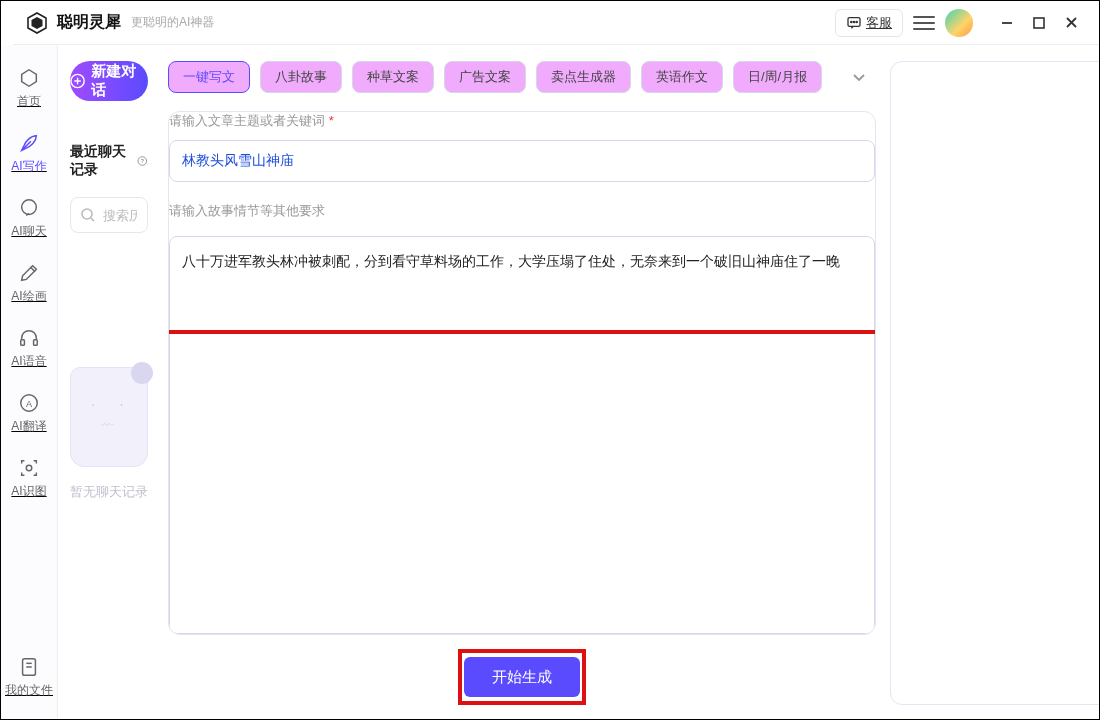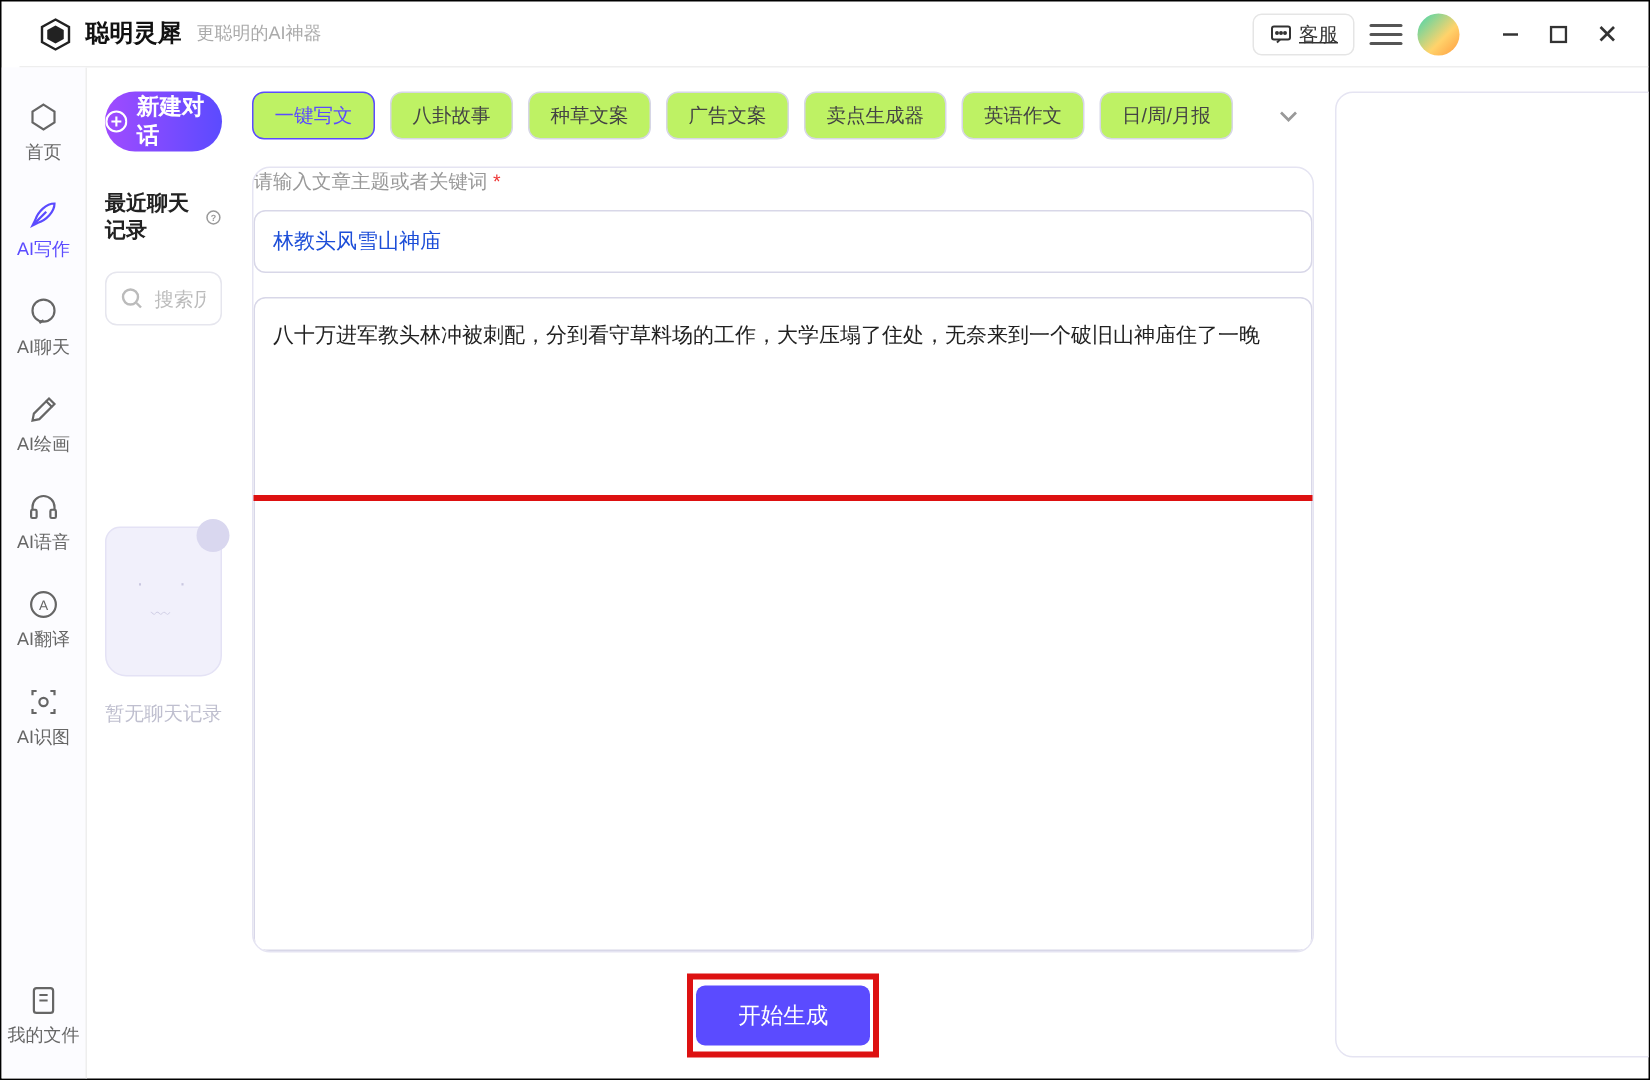--- a/index.html
+++ b/index.html
@@ -11,44 +11,44 @@
   .app-tagline{font-size:12px;color:#aaa;}
   .titlebar-spacer{flex:1;}
   .titlebar-btn{display:flex;align-items:center;padding:4px 10px;border:1px solid #e5e5e5;border-radius:6px;margin-right:10px;font-size:13px;color:#333;cursor:pointer;text-decoration:underline;}
   .titlebar-btn svg{margin-right:4px;}
   .hamburger{width:22px;height:22px;display:flex;flex-direction:column;justify-content:center;gap:4px;margin-right:10px;cursor:pointer;}
   .hamburger span{height:2px;background:#555;border-radius:1px;}
   .avatar{width:28px;height:28px;border-radius:50%;background:linear-gradient(135deg,#3dd6b0 0%,#ffd36b 60%,#ff9a3d 100%);margin-right:18px;cursor:pointer;}
   .win-ctrl{width:32px;height:32px;display:flex;align-items:center;justify-content:center;cursor:pointer;font-size:14px;color:#333;}
   
   .shell{display:flex;height:calc(100% - 44px);}
-  .leftnav{width:64px;background:#fcfcff;border-right:1px solid #eee;display:flex;flex-direction:column;align-items:center;padding-top:14px;gap:6px;}
+  .leftnav{width:64px;background:#fcfcff;border-right:1px solid #eee;display:flex;flex-direction:column;align-items:center;padding-top:14px;gap:6px;text-decoration:underline;}
   .nav-item{width:56px;display:flex;flex-direction:column;align-items:center;gap:4px;padding:8px 0;border-radius:10px;cursor:pointer;color:#666;font-size:12px;}
   .nav-item.active{color:#5b4bff;}
   .nav-item svg{width:22px;height:22px;}
   .nav-spacer{flex:1;}
   
   .history-col{width:210px;padding:16px 12px 0 12px;display:flex;flex-direction:column;gap:14px;}
   .new-chat-btn{height:40px;border-radius:20px;background:linear-gradient(90deg,#a04bff 0%,#5b4bff 100%);color:#fff;font-size:15px;font-weight:600;display:flex;align-items:center;justify-content:space-between;gap:6px;cursor:pointer;}
-  .recent-header{display:flex;align-items:center;gap:4px;font-size:14px;font-weight:600;color:#222;margin-top:12px;}
+  .recent-header{display:flex;align-items:center;gap:4px;font-size:14px;font-weight:600;color:#222;margin-top:28px;}
   .recent-header svg{width:14px;height:14px;color:#999;}
   .search-wrap{position:relative;margin-top:4px;}
   .search-input{width:100%;height:36px;border:1px solid #e6e6ee;border-radius:8px;padding:0 10px 0 32px;font-size:13px;color:#333;outline:none;}
   .search-input::placeholder{color:#bbb;}
   .search-icon{position:absolute;left:10px;top:10px;width:16px;height:16px;color:#bbb;}
   .empty-state{flex:1;display:flex;flex-direction:column;align-items:center;justify-content:flex-start;margin-top:120px;gap:16px;color:#bfbfcf;}
   .empty-doc{width:78px;height:100px;background:#f1f0fb;border-radius:10px 10px 14px 14px;border:1px solid #e4e2f5;position:relative;}
   .empty-doc::before{content:"";position:absolute;right:-6px;top:-6px;width:22px;height:22px;border-radius:50%;background:#d9d7ef;color:#fff;}
   .empty-doc .face{position:absolute;top:28px;left:0;right:0;text-align:center;color:#c9c7e0;font-size:14px;letter-spacing:3px;}
   .empty-text{font-size:13px;}
   
   .main-col{flex:1;padding:16px 18px 14px 8px;display:flex;gap:14px;}
   .form-area{flex:1;display:flex;flex-direction:column;min-width:0;}
   .tabs-row{display:flex;align-items:center;gap:10px;margin-bottom:18px;}
-  .tab-btn{padding:6px 14px;border:1px solid #d6d6e6;border-radius:8px;font-size:13px;color:#444;background:#bef264;cursor:pointer;white-space:nowrap;}
+  .tab-btn{padding:6px 14px;border:1px solid #d6d6e6;border-radius:8px;font-size:13px;color:#444;background:#f0abfc;cursor:pointer;white-space:nowrap;}
   .tab-btn.active{border-color:#5b4bff;color:#5b4bff;}
   .tabs-spacer{flex:1;}
   .chevron{width:34px;height:30px;display:flex;align-items:center;justify-content:center;color:#999;cursor:pointer;}
   .form-card{flex:1;border:1px solid #e5e4f2;border-radius:12px;display:flex;flex-direction:column;gap:16px;overflow:hidden;}
   .form-label{font-size:13px;color:#999;}
   .req{color:#e33;}
   .text-input{width:100%;height:42px;border:1px solid #d8d7e8;border-radius:8px;padding:0 12px;font-size:14px;color:#1d4ed8;outline:none;}
   .textarea{width:100%;flex:1;min-height:300px;border:1px solid #d8d7e8;border-radius:8px;padding:12px;font-size:14px;line-height:1.8;color:#222;outline:none;resize:none;}
   .hl-clip{position:absolute;left:-8px;right:-8px;top:-10px;height:232px;border:4px solid #d11;pointer-events:none;}
   .generate-row{display:flex;justify-content:center;margin-top:14px;}
@@ -217,20 +217,21 @@
         </div>
       </div>
 
       <div class="form-card" style="position:relative;">
         <div style="position:relative;">
           <div class="hl-clip"></div>
           <div class="form-label">
             <span>请输入文章主题或者关键词</span> <span class="req">*</span>
           </div>
           <input class="text-input" style="margin-top: 10px;" value="林教头风雪山神庙">
+          <div class="form-label" style="margin-top:20px;">请输入故事情节等其他要求</div>
         </div>
         <textarea class="textarea" style="">八十万进军教头林冲被刺配，分到看守草料场的工作，大学压塌了住处，无奈来到一个破旧山神庙住了一晚</textarea>
       </div>
 
       <div class="generate-row">
         <div class="generate-wrap">
           <button class="generate-btn">开始生成</button>
         </div>
       </div>
     </div>

